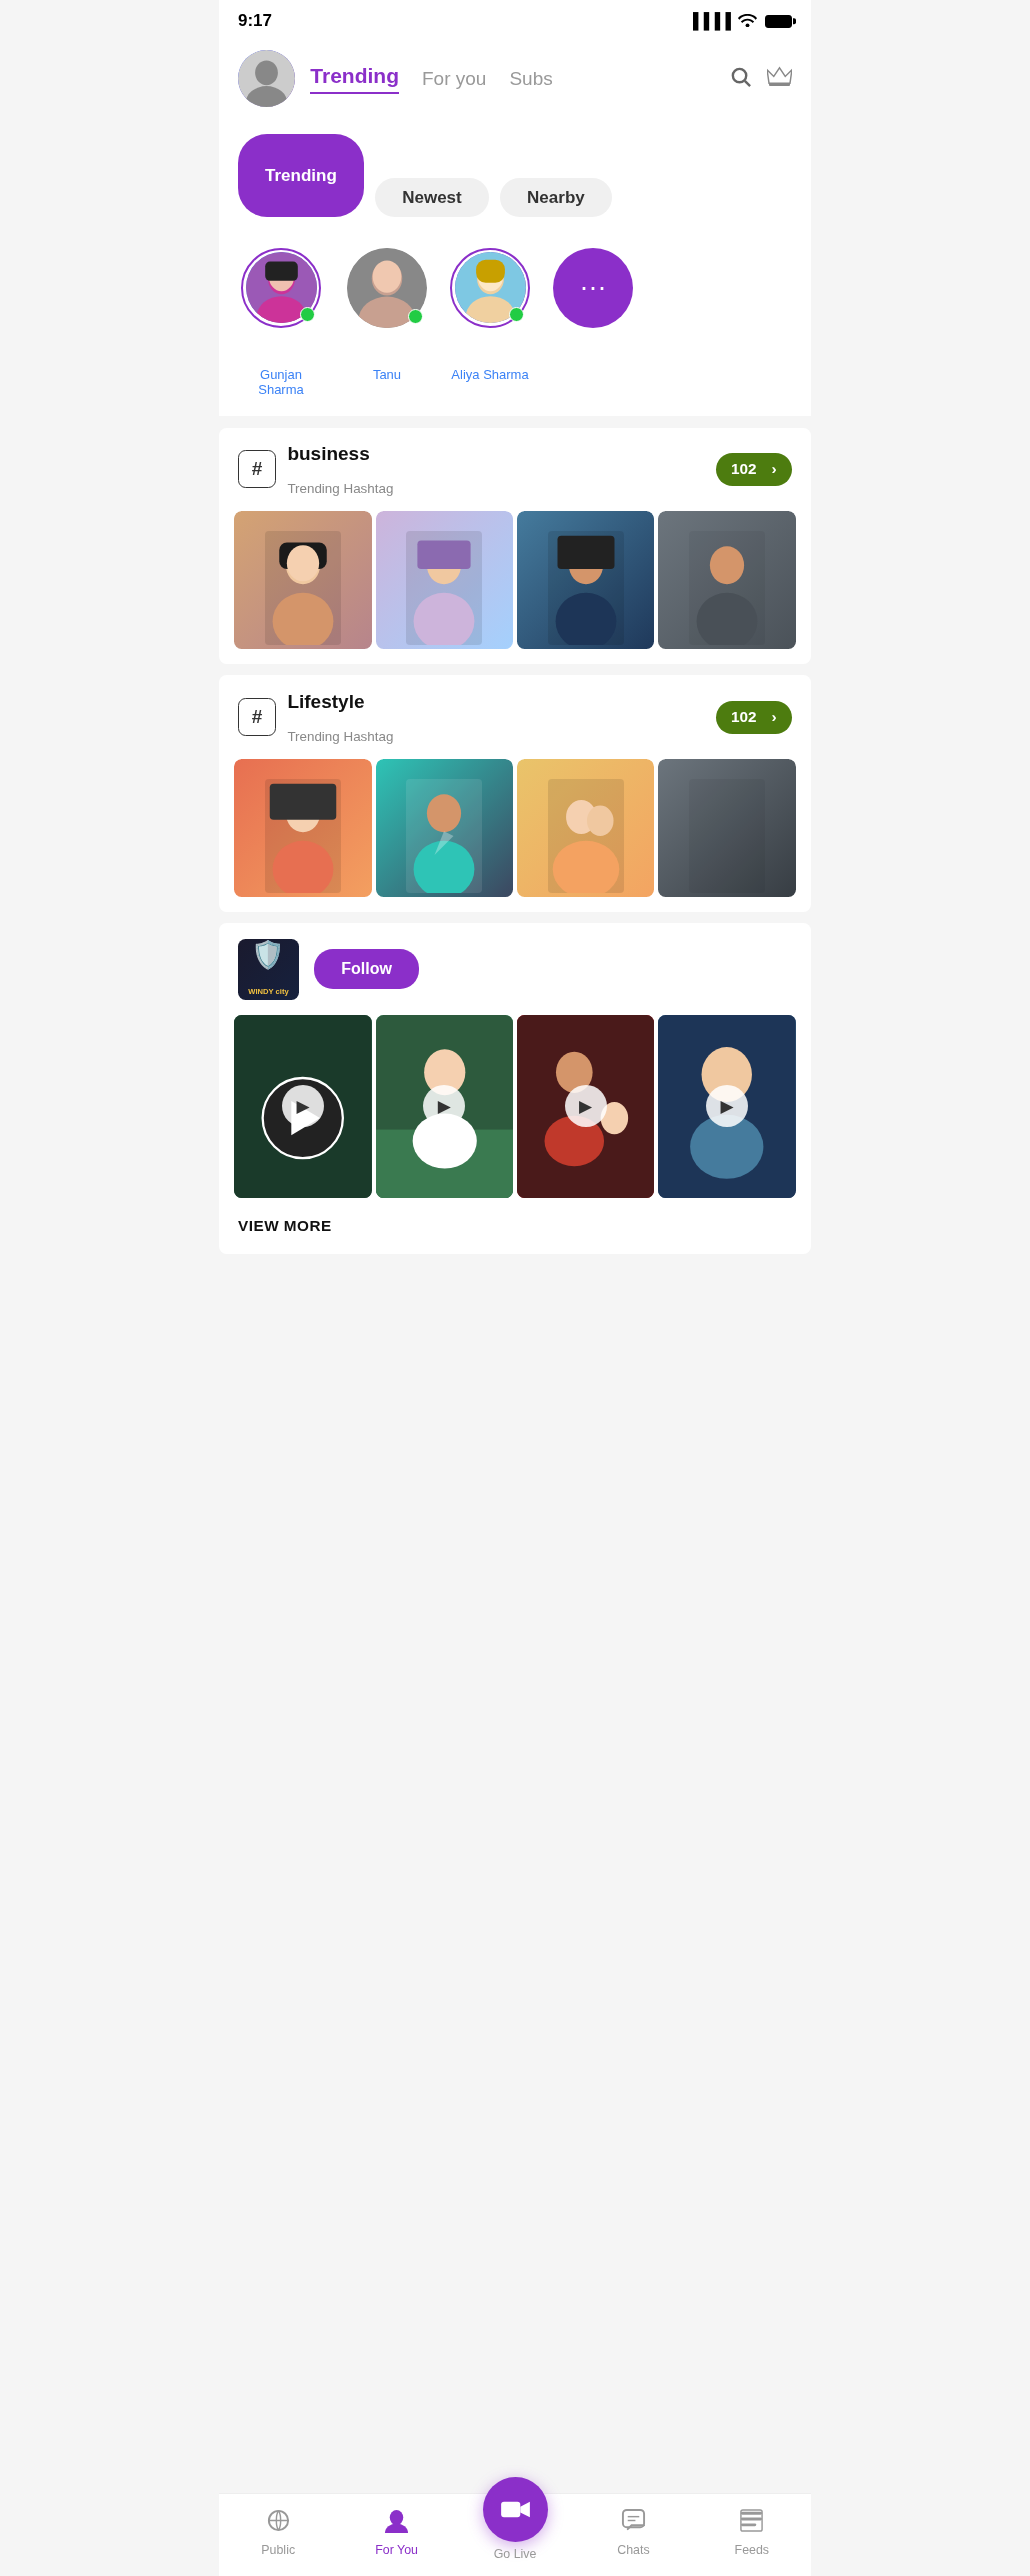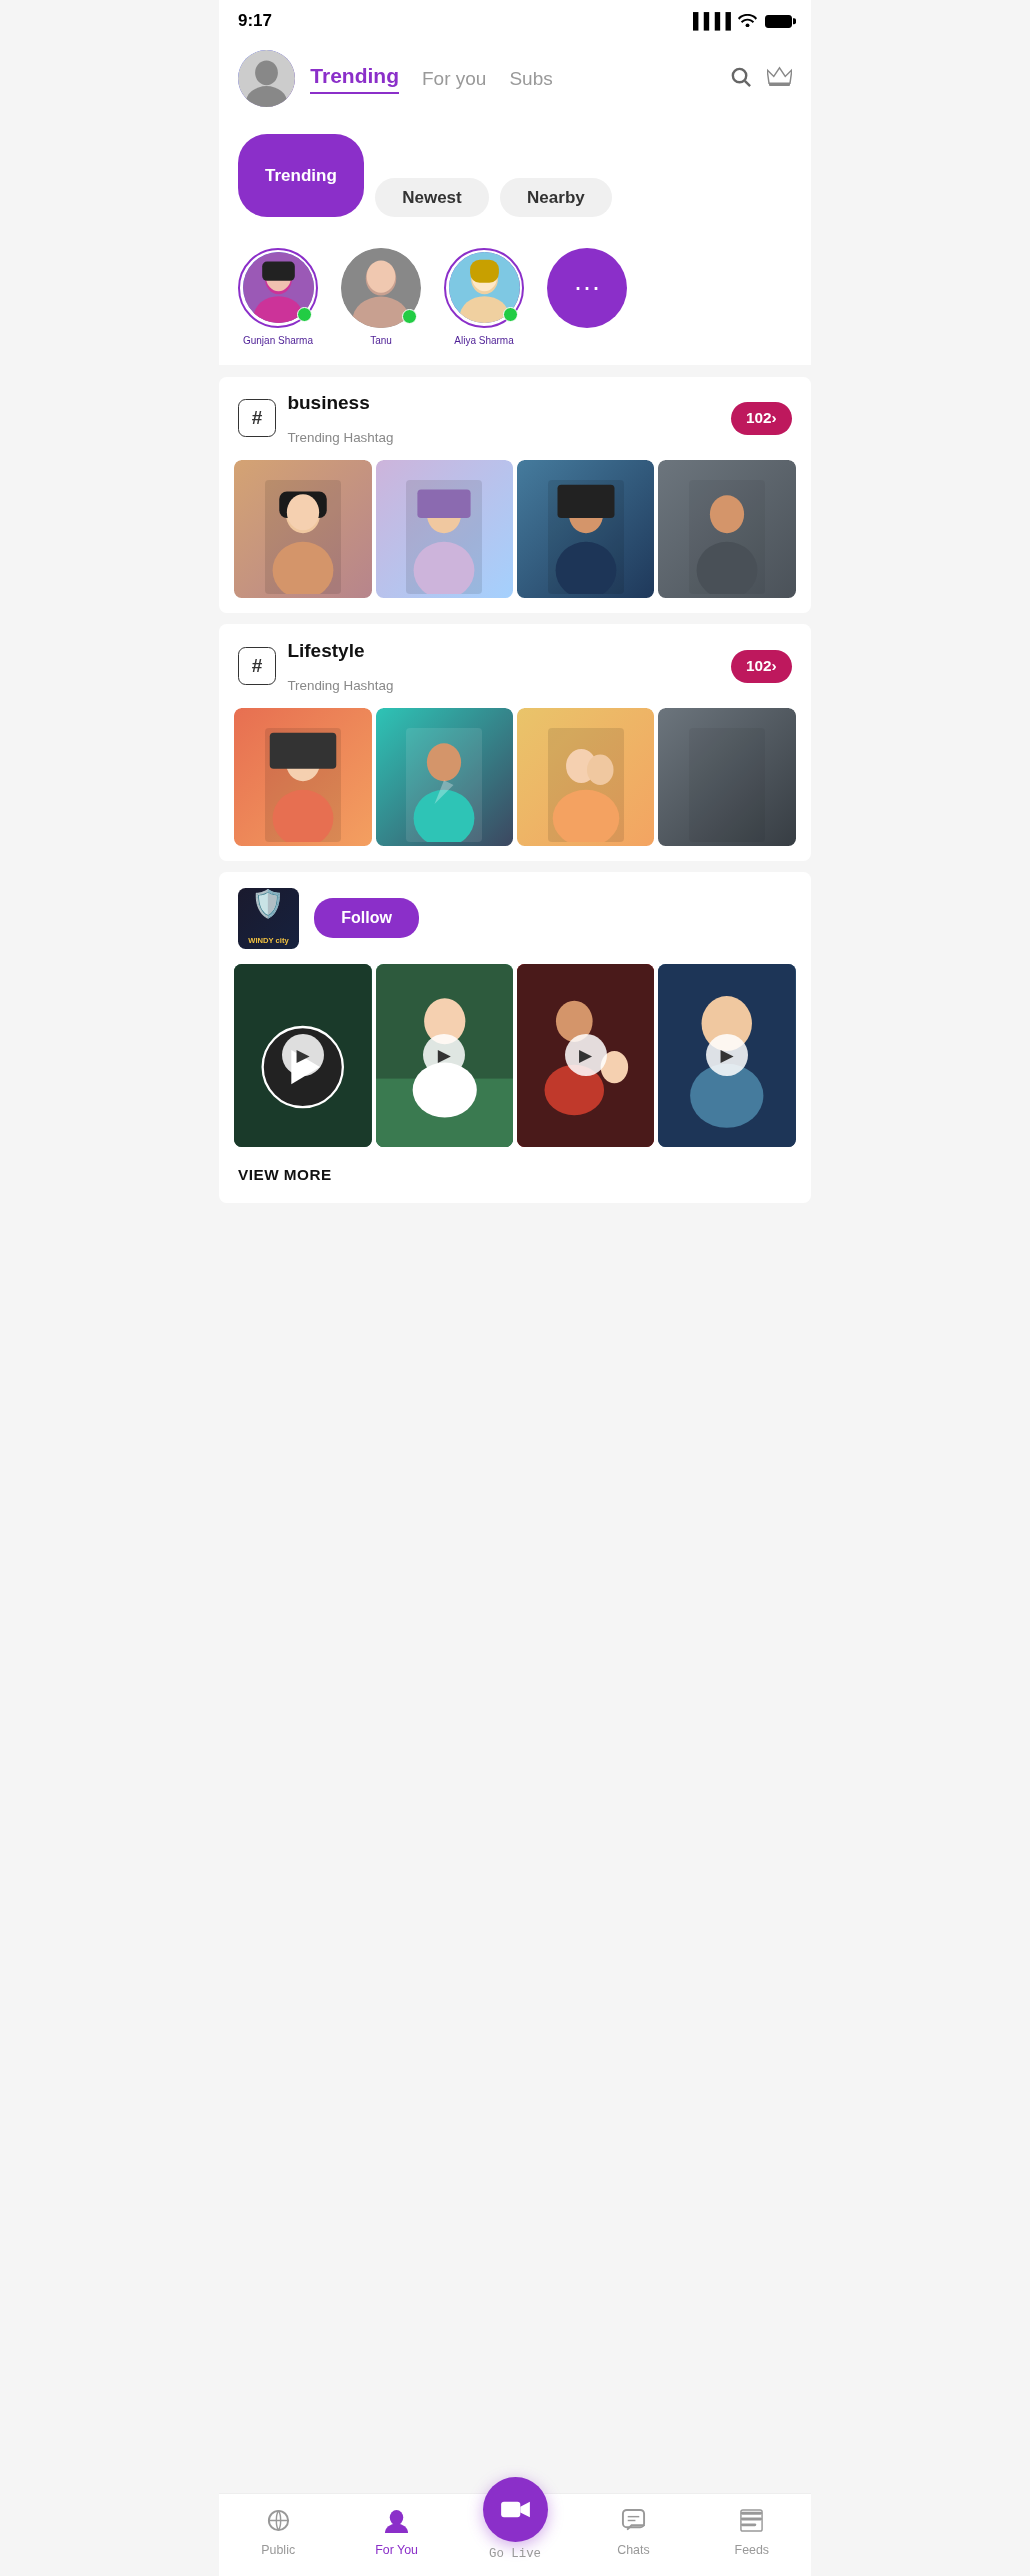--- a/index.html
+++ b/index.html
@@ -182,24 +182,25 @@
       width: 15.3px;
       height: 15.3px;
       background: #22cc44;
       border-radius: 50%;
       border: 1.9px solid white;
       position: absolute;
       bottom: 3.8px;
       right: 3.8px;
     }
     .story-name {
-      font-size: 10px;
-      color: #4c1d95;
+      font-size: 13px;
+      color: #3b82f6;
       text-align: center;
       max-width: 86px;
+      margin-top: 32px;
     }
     .more-btn {
       width: 80px;
       height: 80px;
       border-radius: 50%;
       background: #8b2fc9;
       display: flex;
       align-items: center;
       justify-content: center;
       color: white;
@@ -244,29 +245,29 @@
       font-size: 19px;
       font-weight: 700;
       color: #111;
     }
     .card-subtitle {
       font-size: 13.4px;
       color: #888;
       margin-top: 16px;
     }
     .count-badge {
-      background: #be185d;
+      background: #4d7c0f;
       color: white;
       border-radius: 19px;
       padding: 7.6px 15.3px;
       font-size: 15.3px;
       font-weight: 700;
       display: flex;
       align-items: center;
-      gap: 0;
+      gap: 15px;
       cursor: pointer;
     }
 
     
     .image-grid {
       display: flex;
       gap: 3.8px;
       padding: 0 15.3px 15.3px;
       overflow: hidden;
     }
@@ -750,21 +751,21 @@
     </div>
     <span class="nav-label-bottom active">For You</span>
   </div>
   <div class="nav-item-bottom">
     <div class="go-live-btn">
       <svg width="29" height="23" viewBox="0 0 30 24" fill="none">
         <rect x="0" y="4" width="20" height="16" rx="3" fill="white"></rect>
         <path d="M20 9l10-5v16l-10-5V9z" fill="white"></path>
       </svg>
     </div>
-    <span class="nav-label-bottom" style="margin-top:1px;font-family:Liberation Mono, monospace;">Go Live</span>
+    <span class="nav-label-bottom" style="margin-top:1px;">Go Live</span>
   </div>
   <div class="nav-item-bottom">
     <div class="nav-icon-bottom">
       <svg width="25" height="25" viewBox="0 0 26 26" fill="none">
         <rect x="2" y="2" width="22" height="18" rx="4" stroke="#999" stroke-width="2"></rect>
         <path d="M7 22l4-4h13" stroke="#999" stroke-width="2" stroke-linecap="round"></path>
         <line x1="7" y1="9" x2="19" y2="9" stroke="#999" stroke-width="1.5"></line>
         <line x1="7" y1="13" x2="15" y2="13" stroke="#999" stroke-width="1.5"></line>
       </svg>
     </div>

